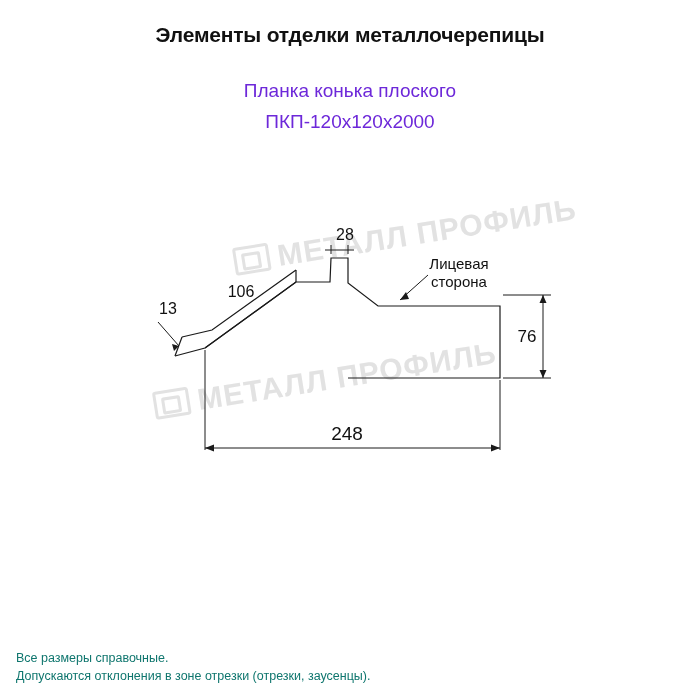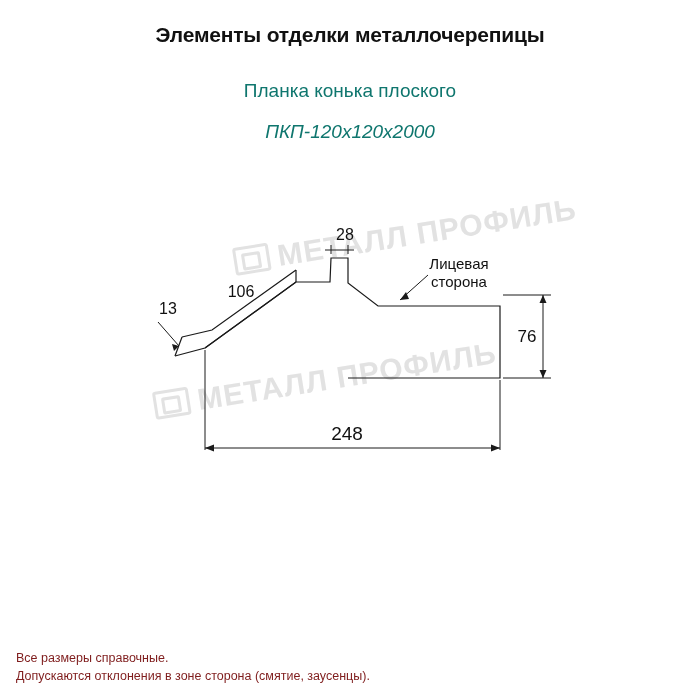--- a/index.html
+++ b/index.html
@@ -30,26 +30,26 @@
   .main-title {
     font-size: 21px;
     font-weight: bold;
     letter-spacing: -0.2px;
     color: #111111;
     margin: 0;
     line-height: 1.2;
   }
   .sub-title {
     font-size: 19px;
-    color: #0f766e;
+    color: #6d28d9;
     margin: 0;
     line-height: 1.25;
   }
   .sub-title.first { margin-top: 32px; }
-  .sub-title.second { margin-top: 17px; font-style: italic; }
+  .sub-title.second { margin-top: 7px; }
 
   .drawing {
     position: absolute;
     top: 150px;
     left: 0;
     width: 700px;
     height: 380px;
   }
   .drawing svg {
     display: block;
@@ -88,21 +88,21 @@
     border: 3px solid #e2e2e2;
     border-radius: 2px;
   }
 
   .footnotes {
     position: absolute;
     left: 16px;
     bottom: 14px;
     font-size: 12.5px;
     line-height: 1.5;
-    color: #7f1d1d;
+    color: #0f766e;
   }
   .footnotes div { white-space: nowrap; }
 
   text {
     font-family: "Liberation Sans", sans-serif;
     fill: #111111;
   }
 </style>
 </head>
 <body>
@@ -182,16 +182,16 @@
         <path d="M 205,298 l 9,-3.5 l 0,7 z" fill="#1a1a1a" stroke="none"></path>
         <path d="M 500,298 l -9,-3.5 l 0,7 z" fill="#1a1a1a" stroke="none"></path>
       </g>
       <text x="347" y="290" font-size="19" text-anchor="middle">248</text>
 
     </svg>
   </div>
 
   <div class="footnotes">
     <div>Все размеры справочные.</div>
-    <div>Допускаются отклонения в зоне сторона (смятие, заусенцы).</div>
+    <div>Допускаются отклонения в зоне отрезки (отрезки, заусенцы).</div>
   </div>
 
 </div>
 
 </body></html>

